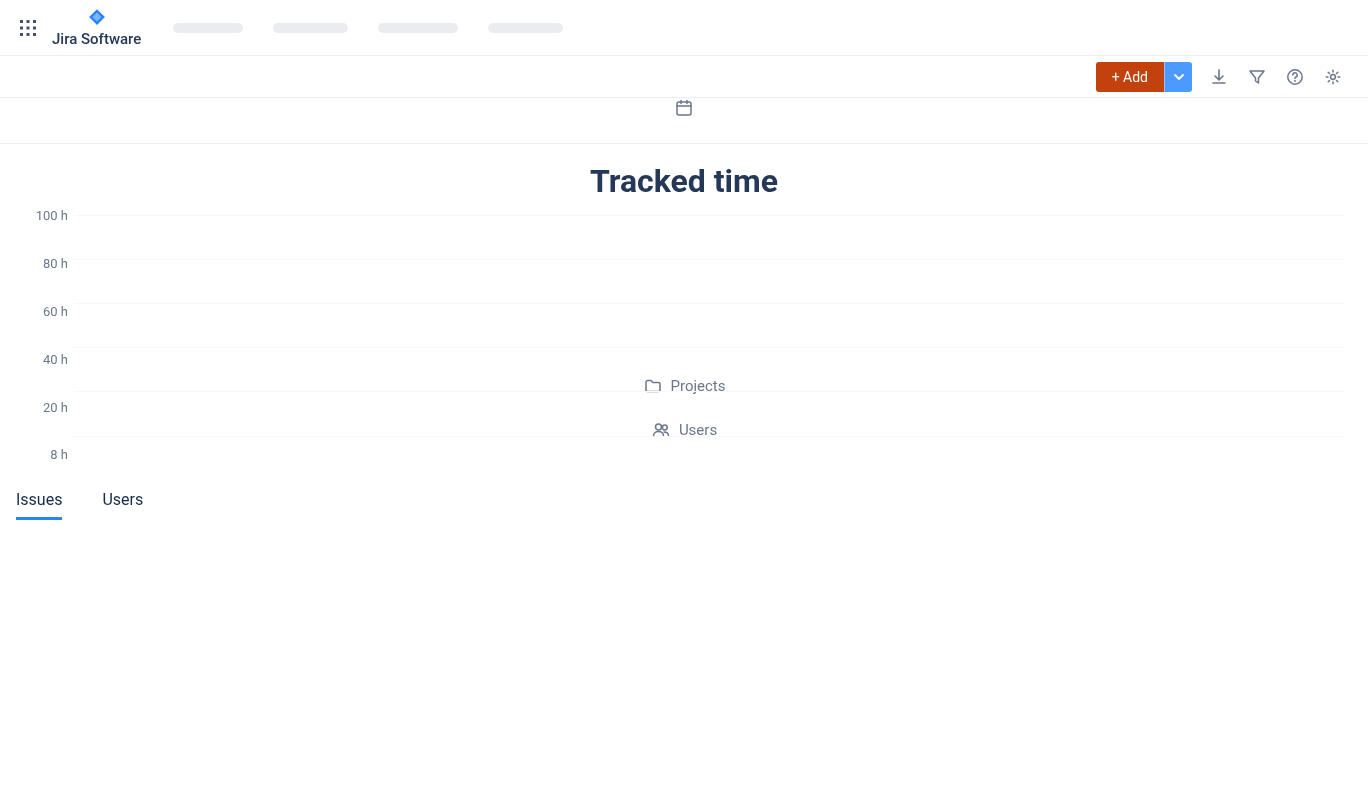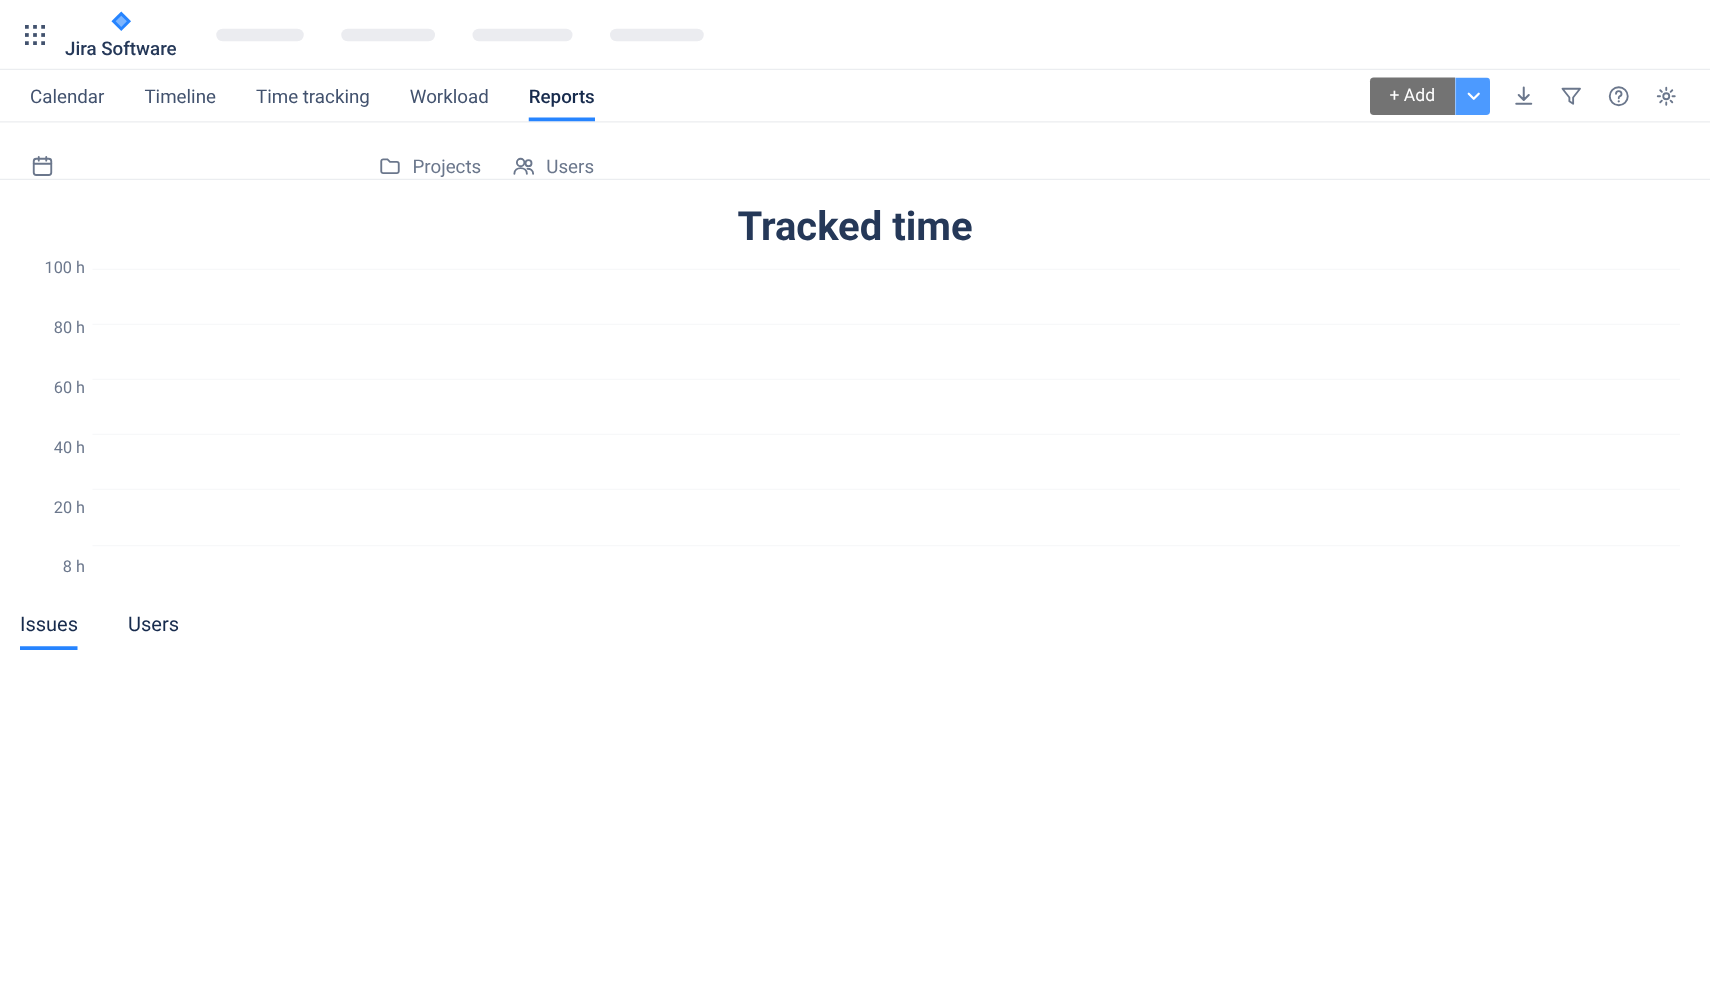--- a/index.html
+++ b/index.html
@@ -16,26 +16,26 @@
   .sk3 { width: 80px; margin-left: 18px;}
   .sk4 { width: 75px; margin-left: 18px;}
 
   
   .tabsrow { display: flex; align-items: center; height: 42px; padding: 0 24px; border-bottom: 1px solid #ebedf0; }
   .tabs { display: flex; gap: 32px; height: 100%; }
   .tab { display: flex; align-items: center; height: 100%; font-size: 15px; color: #42526E; cursor: pointer; border-bottom: 3px solid transparent; padding-top: 3px; }
   .tab.active { color: #172B4D; border-bottom-color: #2684FF; font-weight: 500; }
   .tabsrow-right { margin-left: auto; display: flex; align-items: center; gap: 16px; }
   .add-group { display: flex; }
-  .add-btn { background: #737373; color: #fff; border: none; height: 30px; padding: 0 16px; font-size: 14px; border-radius: 3px 0 0 3px; cursor: pointer; display: flex; align-items: center; gap: 4px; }
+  .add-btn { background: #c2410c; color: #fff; border: none; height: 30px; padding: 0 16px; font-size: 14px; border-radius: 3px 0 0 3px; cursor: pointer; display: flex; align-items: center; gap: 4px; }
   .add-caret { background: #4C9AFF; border: none; border-left: 1px solid rgba(255,255,255,0.4); height: 30px; width: 28px; border-radius: 0 3px 3px 0; cursor: pointer; display: flex; align-items: center; justify-content: center; }
   .icon-btn { width: 22px; height: 22px; display: flex; align-items: center; justify-content: center; cursor: pointer; color: #6B778C; }
 
   
-  .filterrow { display: flex; align-items: flex-end; height: 46px; padding: 0 24px; border-bottom: 1px solid #ebedf0; gap: 24px; color: #6B778C; font-size: 15px; }
+  .filterrow { display: flex; align-items: center; height: 46px; padding: 0 24px; border-bottom: 1px solid #ebedf0; gap: 24px; color: #6B778C; font-size: 15px; flex-direction: column; }
   .filterrow .date-icon { cursor: pointer; }
   .filterrow .spacer { flex: 0 0 210px; }
   .filterrow .flink { display: flex; align-items: center; gap: 8px; cursor: pointer; }
 
   
   .chart-title { text-align: center; font-size: 32px; font-weight: 700; color: #253858; margin-top: 18px; margin-bottom: 10px; }
   .chart { position: relative; height: 260px; padding: 0 24px; }
   .y-axis { position: absolute; left: 18px; top: 0; bottom: 0; width: 50px; }
   .y-tick { position: absolute; right: 0; transform: translateY(-50%); font-size: 13px; color: #6B778C; text-align: right; width: 50px; }
   .plot { position: absolute; left: 74px; right: 24px; top: 0; bottom: 20px; }
@@ -74,27 +74,20 @@
       </svg>
     <span class="logo-text">Jira Software</span>
   </div>
   <div class="skeleton sk1"></div>
   <div class="skeleton sk2"></div>
   <div class="skeleton sk3"></div>
   <div class="skeleton sk4"></div>
 </div>
 
 <div class="tabsrow">
-  <div class="tabs">
-    <div class="tab">Calendar</div>
-    <div class="tab">Timeline</div>
-    <div class="tab">Time tracking</div>
-    <div class="tab">Workload</div>
-    <div class="tab active">Reports</div>
-  </div>
   <div class="tabsrow-right">
     <div class="add-group">
       <button class="add-btn">+ Add</button>
       <button class="add-caret">
         <svg width="12" height="12" viewBox="0 0 12 12">
             <path d="M2 4 L6 8 L10 4" stroke="#fff" stroke-width="1.8" fill="none" stroke-linecap="round" stroke-linejoin="round"></path>
           </svg>
       </button>
     </div>
     <div class="icon-btn">

